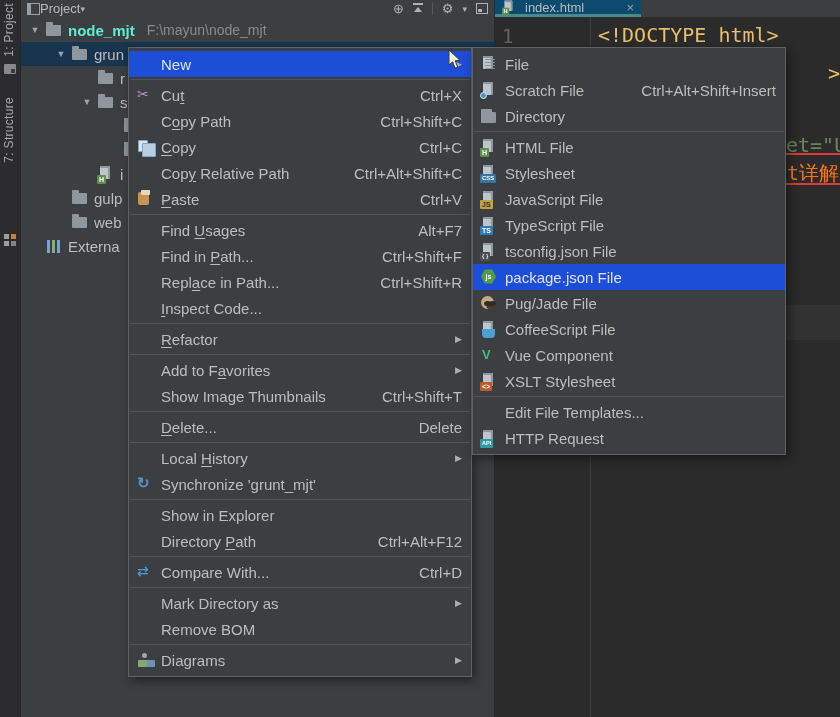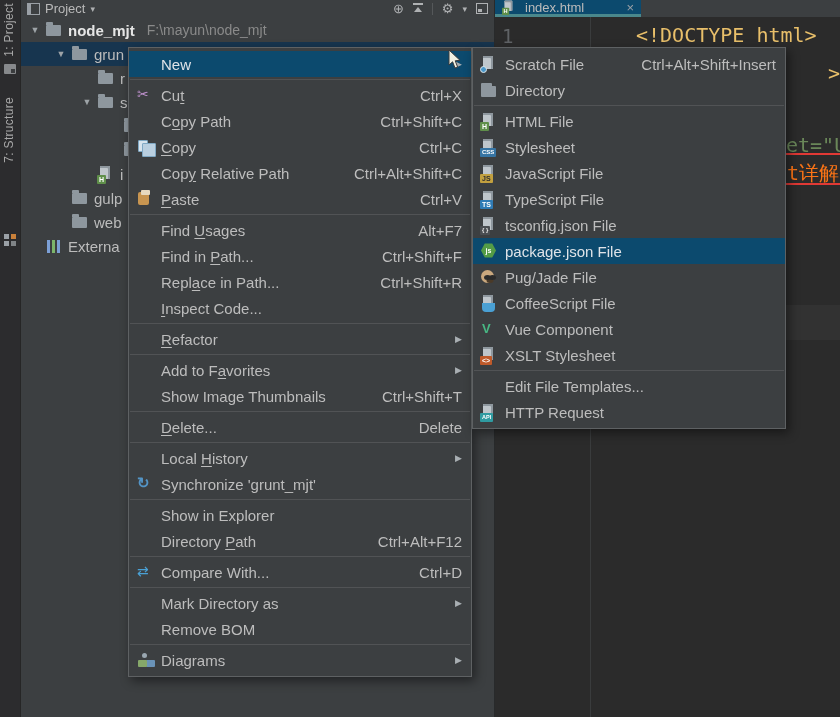--- a/index.html
+++ b/index.html
@@ -8,40 +8,40 @@
   
   .stripe{position:absolute;left:0;top:0;width:20px;height:717px;background:#2c2c2e;border-right:1px solid #262626;}
   .vbtn{position:absolute;left:2px;writing-mode:vertical-rl;transform:rotate(180deg);
         color:#a9a9a9;font-size:12px;letter-spacing:.3px;cursor:default;white-space:nowrap;}
   .ico-proj{position:absolute;top:64px;left:4px;width:12px;height:10px;background:#87898c;border-radius:1px;}
   .ico-proj::after{content:"";position:absolute;right:1px;bottom:1px;width:4px;height:4px;background:#3a3c3e;}
   .ico-fav{position:absolute;top:234px;left:4px;width:5px;height:5px;background:#9aa0a6;
            box-shadow:7px 0 0 #c9803a,0 7px 0 #9aa0a6,7px 7px 0 #808487;}
   
   .project-panel{position:absolute;left:21px;top:0;width:474px;height:717px;background:#3c3f41;border-right:1px solid #282a2b;box-sizing:border-box;}
-  .panel-header{height:17px;display:flex;align-items:center;gap:5px;padding:0 6px;color:#b9b9b9;font-size:13px;}
+  .panel-header{height:17px;display:flex;align-items:center;padding:0 6px;color:#b9b9b9;font-size:13px;}
   .ico-panel{width:11px;height:10px;border:1px solid #9aa0a6;position:relative;flex:none;}
   .ico-panel::before{content:"";position:absolute;left:0;top:0;bottom:0;width:3px;background:#9aa0a6;}
   .hdr-caret{font-size:9px;color:#aeb0b2;}
   .hdr-right{margin-left:auto;display:flex;align-items:center;gap:9px;color:#afb1b3;}
   .ico-locate{font-size:13px;line-height:13px;}
   .ico-collapse{width:10px;height:10px;position:relative;border-top:2px solid #afb1b3;}
   .ico-collapse::after{content:"";position:absolute;left:1px;top:2px;border-left:4px solid transparent;border-right:4px solid transparent;border-bottom:5px solid #afb1b3;}
   .hdr-sep{width:1px;height:12px;background:#55585a;}
   .ico-gear{font-size:13px;line-height:13px;}
   .ico-hide{width:10px;height:9px;border:1px solid #afb1b3;position:relative;}
   .ico-hide::after{content:"";position:absolute;left:1px;bottom:1px;width:4px;height:3px;background:#afb1b3;}
   
   .tree{position:absolute;top:18px;left:0;right:0;font-size:15px;color:#bcbcbc;}
   .tree-row{height:24px;display:flex;align-items:center;}
   .tree-row.selected{background:#17354f;}
   .t-arrow{width:20px;flex:none;text-align:center;font-size:9px;color:#9da3a7;}
   .t-icon{width:18px;height:16px;position:relative;flex:none;}
   .t-label{margin-left:5px;white-space:nowrap;}
-  .t-label.bold{font-weight:bold;color:#e5e5e5;}
+  .t-label.bold{font-weight:bold;color:#5eead4;}
   .t-path{margin-left:12px;color:#8a8a8a;font-size:14px;white-space:nowrap;}
   .ti-folder{position:absolute;left:1px;top:3px;width:15px;height:11px;background:#8e979e;border-radius:1px;}
   .ti-folder::before{content:"";position:absolute;top:-3px;left:0;width:7px;height:3px;background:#8e979e;border-radius:1px 1px 0 0;}
   .ti-lib{position:absolute;left:2px;top:2px;width:13px;height:13px;
           background:linear-gradient(90deg,#7ca0d6 0 3px,transparent 3px 5px,#7cb56b 5px 8px,transparent 8px 10px,#7ca0d6 10px 13px);}
   
   .pgico{position:relative;width:18px;height:16px;flex:none;}
   .pgico::before{content:"";position:absolute;top:0;left:3px;width:10px;height:13px;background:#bfc6cb;border-radius:1px;box-shadow:inset -2px 2px 0 #8e979e;}
   .badge::after{position:absolute;bottom:-2px;left:0;font:bold 7px "Liberation Sans",sans-serif;padding:1px 2px;color:#fff;border-radius:1px;line-height:7px;}
   .ic-html-file::after{content:"H";background:#5f8f4a;}
@@ -76,33 +76,33 @@
   
   .editor{position:absolute;left:495px;top:0;width:345px;height:717px;background:#2b2b2b;}
   .tab-bar{height:17px;background:#3c3f41;display:flex;}
   .tab{display:flex;align-items:center;gap:5px;padding:0 7px;height:17px;box-sizing:border-box;
        background:#0c4a6e;border-bottom:3px solid #4a888c;color:#bbbbbb;font-size:13px;width:146px;}
   .tab .pgico{transform:scale(.8);transform-origin:left center;}
   .tab-close{margin-left:auto;color:#9aa0a6;font-size:13px;line-height:13px;}
   .editor-body{position:absolute;left:0;top:17px;right:0;bottom:0;font-family:"DejaVu Sans Mono",monospace;font-size:20px;}
   .gutter-line{position:absolute;left:95px;top:0;bottom:0;width:1px;background:#3a3c3d;}
   .line-num{position:absolute;left:7px;top:8px;color:#606366;font-size:19px;}
-  .code1{position:absolute;left:103px;top:6px;color:#e8bf6a;white-space:pre;margin-left:38px;}
+  .code1{position:absolute;left:103px;top:6px;color:#e8bf6a;white-space:pre;}
   .frag-tagend{position:absolute;left:333px;top:44px;color:#e8bf6a;}
   .frag-charset{position:absolute;left:291px;top:116px;color:#6a8759;white-space:pre;}
   .frag-title{position:absolute;left:292px;top:143px;color:#f97316;white-space:pre;}
   .redline{position:absolute;width:55px;height:2px;background:#e13935;}
   .caret-band{position:absolute;left:290px;top:288px;width:55px;height:35px;background:#323232;}
   
   .menu{position:absolute;background:#3c3f41;border:1px solid #5e6163;box-sizing:border-box;
         box-shadow:3px 4px 10px rgba(0,0,0,.45);padding:3px 0;z-index:5;}
   #context-menu{left:128px;top:47px;width:344px;}
   #new-submenu{left:472px;top:47px;width:314px;z-index:6;}
   .menu-item{height:26px;display:flex;align-items:center;padding:0 9px 0 7px;font-size:15px;color:#bdbdbd;white-space:nowrap;}
-  .menu-item.selected{background:#0c4a6e;color:#dfe3e8;}
+  .menu-item.selected{background:#1d4ed8;color:#dfe3e8;}
   .mi-icon{width:18px;height:16px;margin-right:7px;flex:none;position:relative;}
   .mi-label u{text-underline-offset:2px;}
   .mi-shortcut{margin-left:auto;color:#bdbdbd;}
   .mi-arrow{margin-left:auto;font-size:9px;color:#a9afb3;}
   .menu-sep{height:1px;background:#515355;margin:2px 1px;}
   
   .cursor{position:absolute;left:448px;top:50px;z-index:10;}
 </style>
 </head>
 <body>
@@ -330,20 +330,24 @@
       </div>
       <div class="menu-sep"></div>
       <div class="menu-item">
         <span class="mi-icon pgico badge ic-diagrams"></span>
         <span class="mi-label">Diagrams</span>
         <span class="mi-arrow">▶</span>
       </div>
     </div>
   <div class="menu" id="new-submenu">
       <div class="menu-item">
+        <span class="mi-icon pgico badge ic-file"></span>
+        <span class="mi-label">File</span>
+      </div>
+      <div class="menu-item">
         <span class="mi-icon pgico badge ic-scratch-file"></span>
         <span class="mi-label">Scratch File</span>
         <span class="mi-shortcut">Ctrl+Alt+Shift+Insert</span>
       </div>
       <div class="menu-item">
         <span class="mi-icon pgico badge ic-directory"></span>
         <span class="mi-label">Directory</span>
       </div>
       <div class="menu-sep"></div>
       <div class="menu-item">

